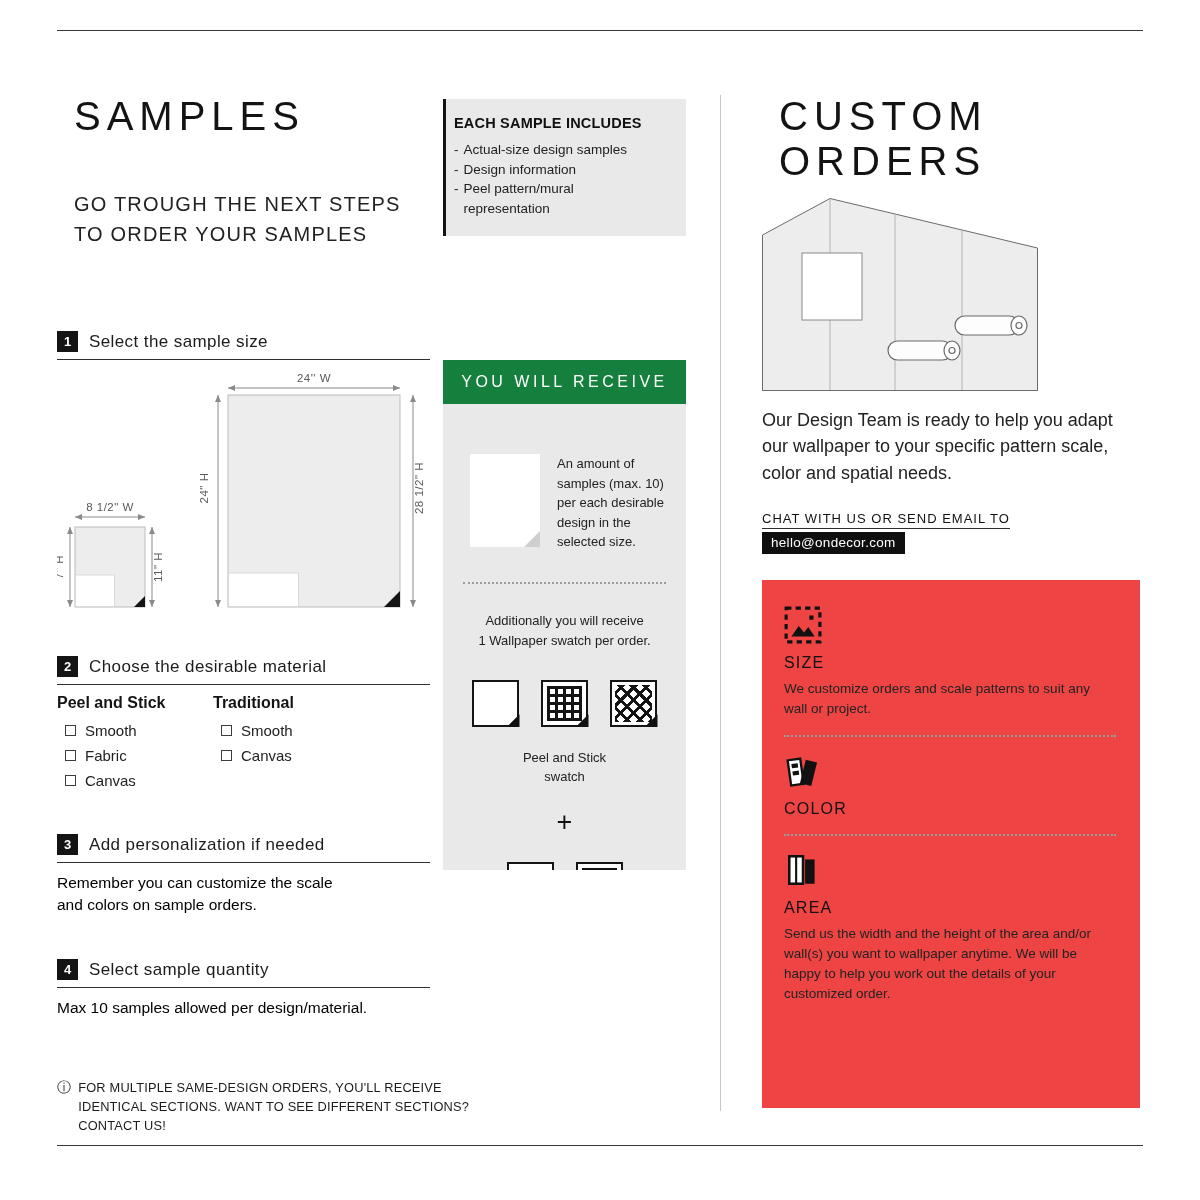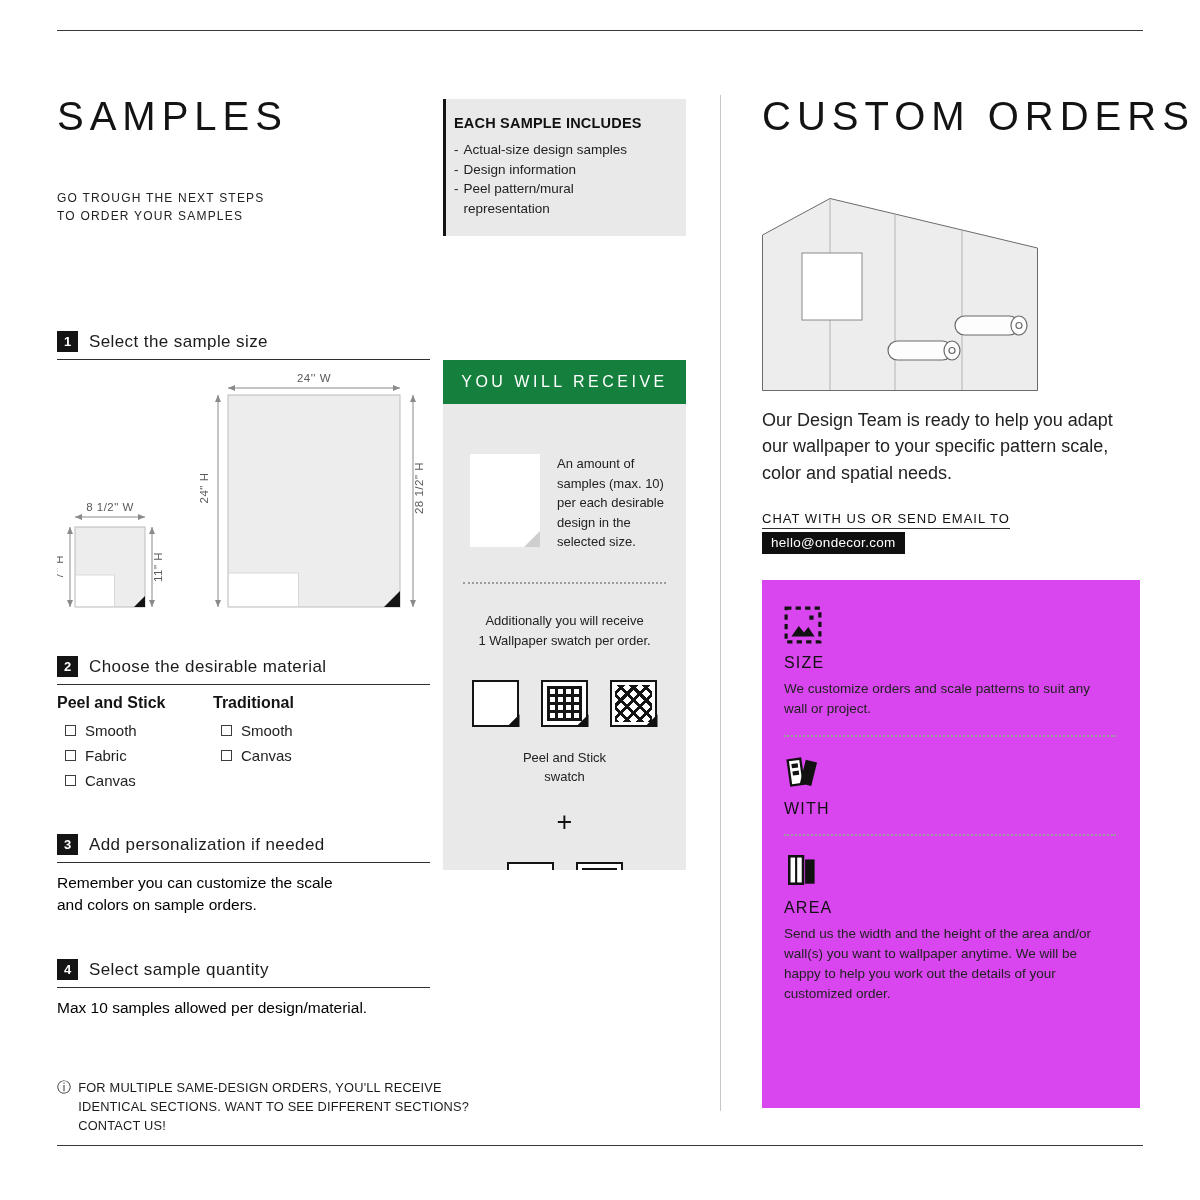--- a/index.html
+++ b/index.html
@@ -1,30 +1,30 @@
 <!DOCTYPE html>
 <html><head>
 <meta charset="utf-8">
 <style>
   * { margin:0; padding:0; box-sizing:border-box; }
   html,body { background:#ffffff; }
   body { font-family:"Liberation Sans", sans-serif; color:#1c1c1c; }
   .page { position:relative; width:1200px; height:1200px; background:#fff; overflow:hidden; }
-  .abs { position:absolute; }
+  .abs { position:absolute;margin-left:17px; }
   .pre { white-space:pre-line; }
 
   .rule { position:absolute; left:57px; right:57px; height:1px; background:#3a3a3a; }
   .rule-top { top:30px; }
   .rule-bottom { top:1145px; }
 
   .big-title { font-size:40px; letter-spacing:6px; font-weight:500; color:#131313; }
   .samples-title { left:57px; top:94px; }
   .custom-title { left:762px; top:94px; }
 
-  .samples-intro { left:57px; top:189px; font-size:12px; letter-spacing:1.2px; line-height:1.5; color:#222; }
+  .samples-intro { left:57px; top:189px; font-size:20px; letter-spacing:1.2px; line-height:1.5; color:#222; }
 
   .step-header { position:absolute; left:57px; width:373px; display:flex; align-items:center; gap:11px;
                  border-bottom:1.5px solid #2e2e2e; padding-bottom:7px; }
   .step-num { width:21px; height:21px; background:#141414; color:#fff; font-size:13px; font-weight:bold;
               display:flex; align-items:center; justify-content:center; flex:none; }
   .step-label { font-size:17px; letter-spacing:0.4px; color:#1c1c1c; }
 
   .diagram { position:absolute; left:57px; top:368px; }
   .dimtxt { font-size:11.5px; fill:#5a5a5a; letter-spacing:0.5px; font-family:"Liberation Sans", sans-serif; }
 
@@ -80,21 +80,21 @@
   .vdivider { position:absolute; left:720px; top:95px; width:1px; height:1016px; background:#c6c6c6; }
 
   .house { position:absolute; left:762px; top:198px; }
 
   .custom-intro { position:absolute; left:762px; top:407px; width:358px; font-size:18px; line-height:1.47; color:#222; }
   .contact-label { position:absolute; left:762px; top:511px; font-size:13px; letter-spacing:1px; color:#111;
                    border-bottom:1px solid #2e2e2e; padding-bottom:2px; }
   .email-badge { position:absolute; left:762px; top:532px; background:#0f0f0f; color:#fff; font-size:13.5px;
                  letter-spacing:0.3px; padding:3px 9px 4px; }
 
-  .custom-panel { position:absolute; left:762px; top:580px; width:378px; height:528px; background:#d946ef;
+  .custom-panel { position:absolute; left:762px; top:580px; width:378px; height:528px; background:#ef4444;
                   padding:26px 24px 18px 22px; }
   .feature-icon { height:38px; }
   .feature-title { font-size:16px; letter-spacing:1.2px; margin-top:10px; color:#111; }
   .feature-text { font-size:13.5px; line-height:1.48; margin-top:7px; color:#222; }
   .feature-divider { border-top:2px dotted #9c9c9c; margin:16px 0 15px; }
 </style>
 </head>
 <body>
 
 <div class="page">
@@ -310,21 +310,21 @@
           <g transform="rotate(-8 18 18)">
             <rect x="5" y="6" width="12" height="24" fill="#fff" stroke="#111" stroke-width="2.2"></rect>
             <rect x="8" y="10" width="6" height="4" fill="#111"></rect>
             <rect x="8" y="17" width="6" height="4" fill="#111"></rect>
           </g>
           <g transform="rotate(14 18 18)">
             <rect x="18" y="7" width="11" height="23" fill="#111"></rect>
           </g>
         </svg>
       </div>
-      <div class="feature-title">WITH</div>
+      <div class="feature-title">COLOR</div>
     </div>
 
     <div class="feature-divider"></div>
 
     <div>
       <div class="feature-icon">
         <svg width="38" height="38" viewBox="0 0 36 36">
           <rect x="5" y="5" width="13" height="26" fill="#fff" stroke="#111" stroke-width="2.4"></rect>
           <line x1="11.5" y1="5" x2="11.5" y2="31" stroke="#111" stroke-width="2"></line>
           <rect x="20" y="8" width="9" height="23" fill="#111"></rect>

